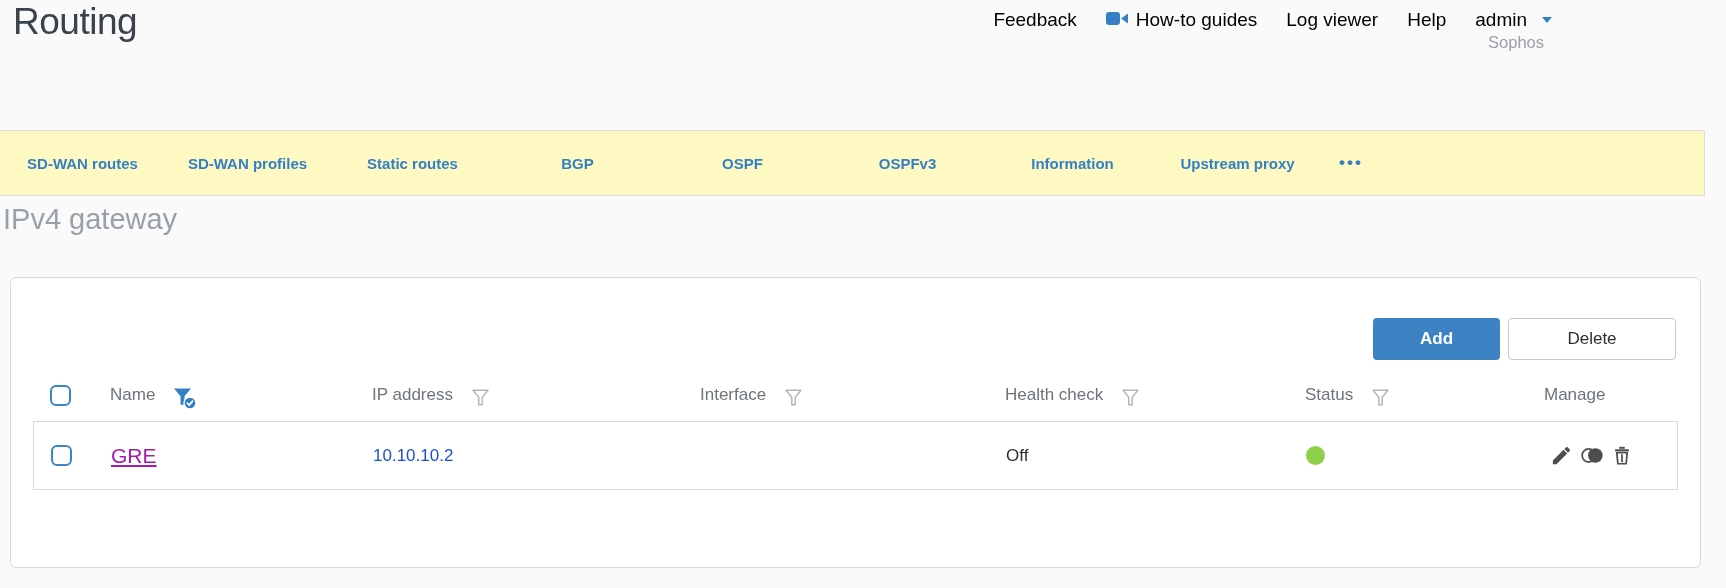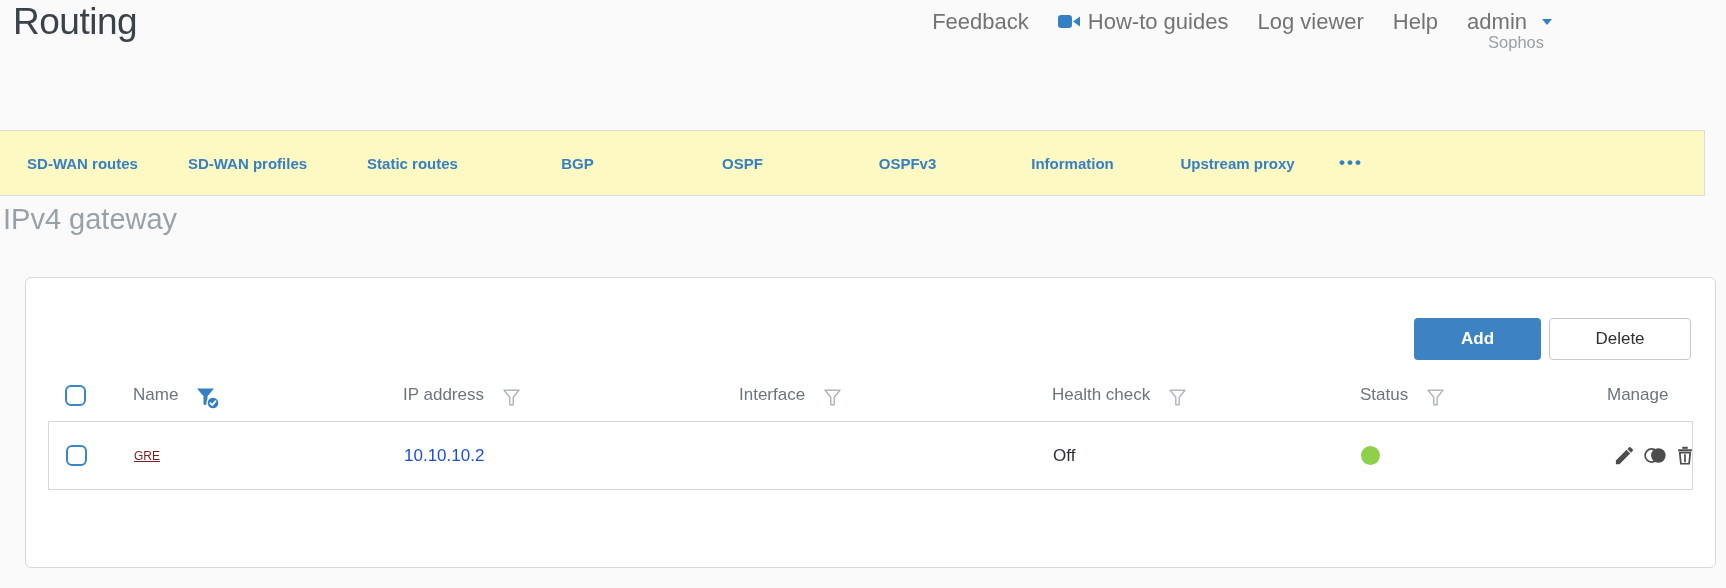--- a/index.html
+++ b/index.html
@@ -4,21 +4,21 @@
 <style>
   * { margin:0; padding:0; box-sizing:border-box; }
   html,body { width:1726px; height:588px; overflow:hidden;
     font-family:"Liberation Sans", sans-serif; background:#fafafa; }
 
   
   .page-title { position:absolute; top:1px; left:13px; font-size:37px;
     font-weight:400; color:#3a424b; letter-spacing:-0.5px; }
   .top-links { position:absolute; top:9px; right:174px; display:flex;
     gap:29px; align-items:center; }
-  .top-links a { color:#737373; font-size:22px; text-decoration:none;
+  .top-links a { color:#000000; font-size:19px; text-decoration:none;
     display:flex; align-items:center; gap:8px; cursor:pointer; white-space:nowrap; }
   .caret { display:inline-block; width:0; height:0; margin-left:7px;
     border-left:5.5px solid transparent; border-right:5.5px solid transparent;
     border-top:6.5px solid #3580c4; }
   .brand { position:absolute; top:33px; right:182px; font-size:16.5px; color:#9aa0a5; }
 
   
   .tabbar { position:absolute; top:130px; left:0; width:1705px; height:66px;
     background:#fef9c3; border:1px solid #dcdcdc; border-left:none; display:flex; }
   .tab { width:165px; height:100%; display:flex; align-items:center;
@@ -26,47 +26,47 @@
     cursor:pointer; position:relative; white-space:nowrap; }
   .tab.active { color:#1f2428; }
   .tab.active::after { content:""; position:absolute; left:0; right:0; bottom:0;
     height:4px; background:#3b84c6; }
   .tab.more { width:62px; font-size:17px; letter-spacing:2px; font-weight:900; }
 
   
   .section-heading { position:absolute; top:203px; left:3px; font-size:29px;
     font-weight:400; color:#98a1a8; }
 
-  .card { position:absolute; top:277px; left:25px; width:1691px; height:291px;
+  .card { position:absolute; top:277px; left:10px; width:1691px; height:291px;
     background:#fff; border:1px solid #d9d9d9; border-radius:6px; }
 
   .toolbar { position:absolute; top:40px; right:24px; display:flex; gap:8px; }
   .btn { height:42px; border-radius:4px; font-size:17px; cursor:pointer;
     font-family:inherit; }
   .btn-primary { width:127px; background:#3d82c3; color:#fff; border:none;
     font-weight:700; }
-  .btn-secondary { width:142px; background:#fff; color:#2f2f2f;
+  .btn-secondary { width:168px; background:#fff; color:#2f2f2f;
     border:1px solid #c8c8c8; font-weight:400; }
 
   
   .row-grid { display:grid;
     grid-template-columns:60px 262px 328px 305px 300px 239px 1fr;
-    align-items:center; margin:0 22px;gap:8px; }
+    align-items:center; margin:0 22px; }
   .thead { position:absolute; top:96px; left:0; right:0; height:42px; }
   .trow  { position:absolute; top:143px; left:0; right:0; height:69px;
     background:#fff; border:1px solid #d8d8d8; }
   .cell { padding-left:17px; display:flex; align-items:center; gap:16px;
     font-size:17px; }
   .cell.cb { padding-left:0; justify-content:flex-start; }
   .thead .cell { color:#6d747a; }
   .thead .cell.cb .checkbox { margin-left:17px; }
   .trow  .cell.cb .checkbox { margin-left:17px; }
   .checkbox { width:21px; height:21px; border:2.5px solid #3a85c8;
     border-radius:6px; background:#fff; cursor:pointer; flex:0 0 auto; }
-  .name-link { color:#7f1d1d; font-size:12px; text-decoration:underline;
+  .name-link { color:#a21caf; font-size:21px; text-decoration:underline;
     cursor:pointer; }
   .ip-text { color:#1d4ed8; }
   .health-text { color:#2c2f33; }
   .dot { width:19px; height:19px; border-radius:50%; background:#8ed04a; }
   .manage-icons { display:flex; align-items:center; gap:6px; margin-left:5px; }
   .manage-icons .mi { cursor:pointer; display:inline-flex; }
   .filter { cursor:pointer; display:inline-flex; position:relative; top:2px; }
 </style>
 </head>
 <body>

